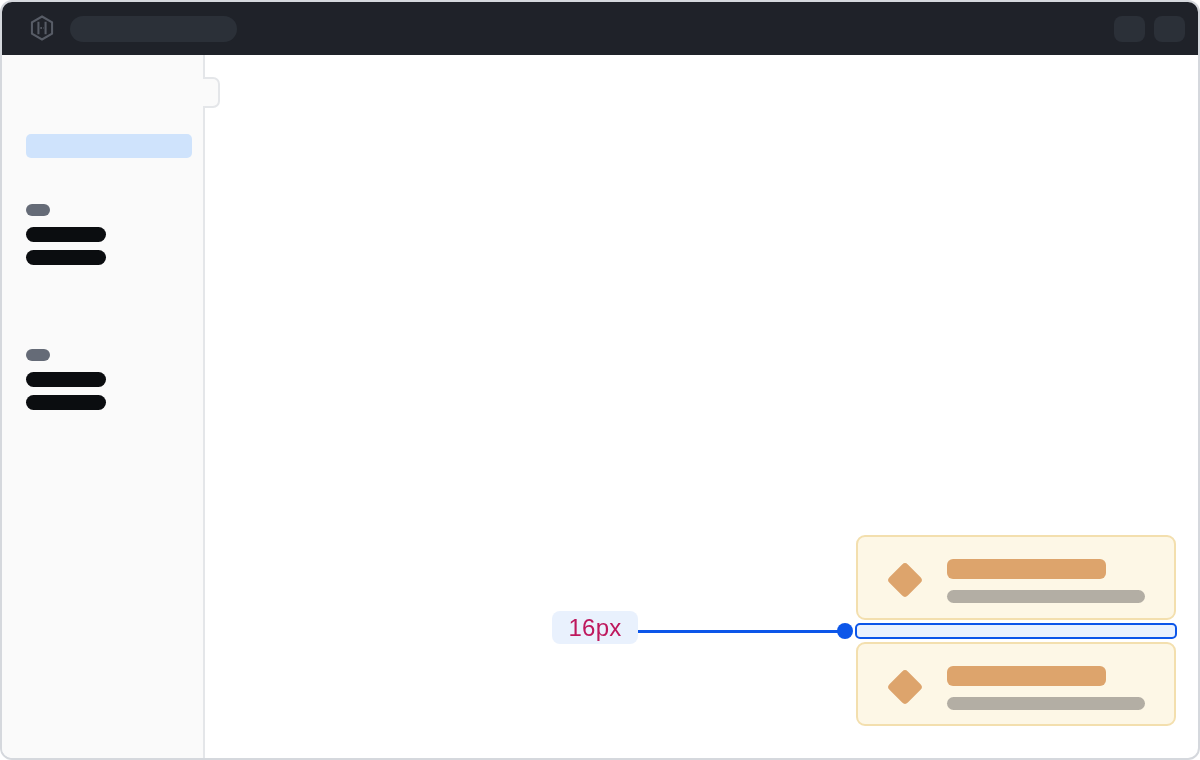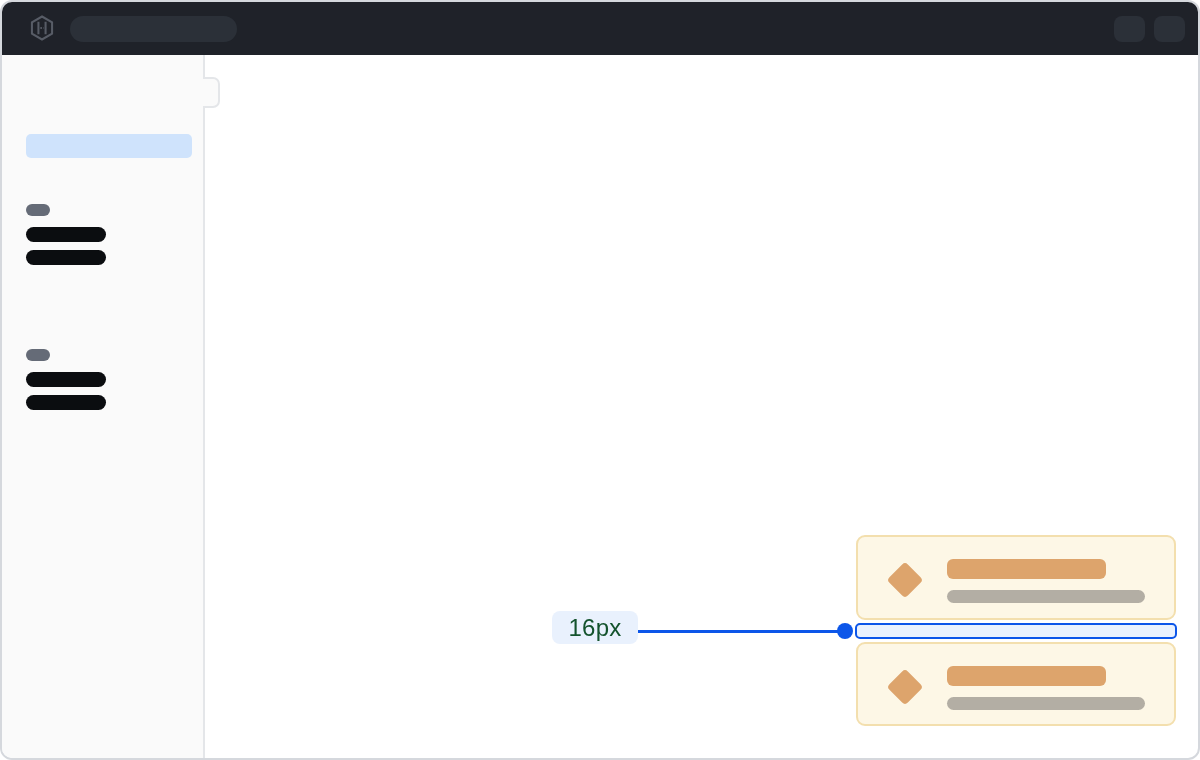--- a/index.html
+++ b/index.html
@@ -61,21 +61,21 @@
     border-radius:7px; background:#b3aea4;
   }
 
   
   .gap-highlight {
     position:absolute; left:853px; top:621px; width:322px; height:16px;
     border:2.5px solid #0c56e9; border-radius:5px; background:#eaf2fe; z-index:3;
   }
   .measure-label {
     position:absolute; left:550px; top:609px; width:86px; height:33px;
-    background:#e9f1fd; border-radius:8px; color:#14532d;
+    background:#e9f1fd; border-radius:8px; color:#be185d;
     font-size:24px; font-weight:500; line-height:33px; text-align:center;
     letter-spacing:0.3px;
   }
   .measure-line {
     position:absolute; left:636px; top:628px; width:207px; height:2.6px;
     background:#0c56e9;
   }
   .measure-dot {
     position:absolute; left:835px; top:621px; width:16px; height:16px;
     border-radius:50%; background:#0c56e9;

